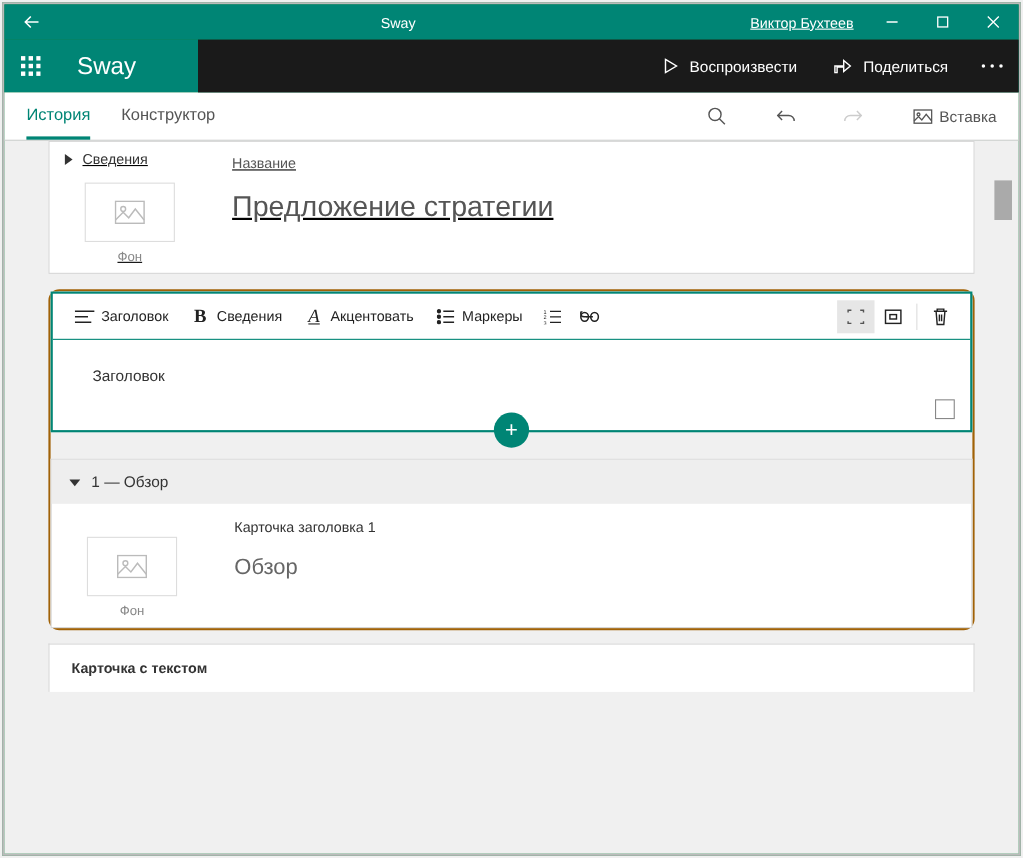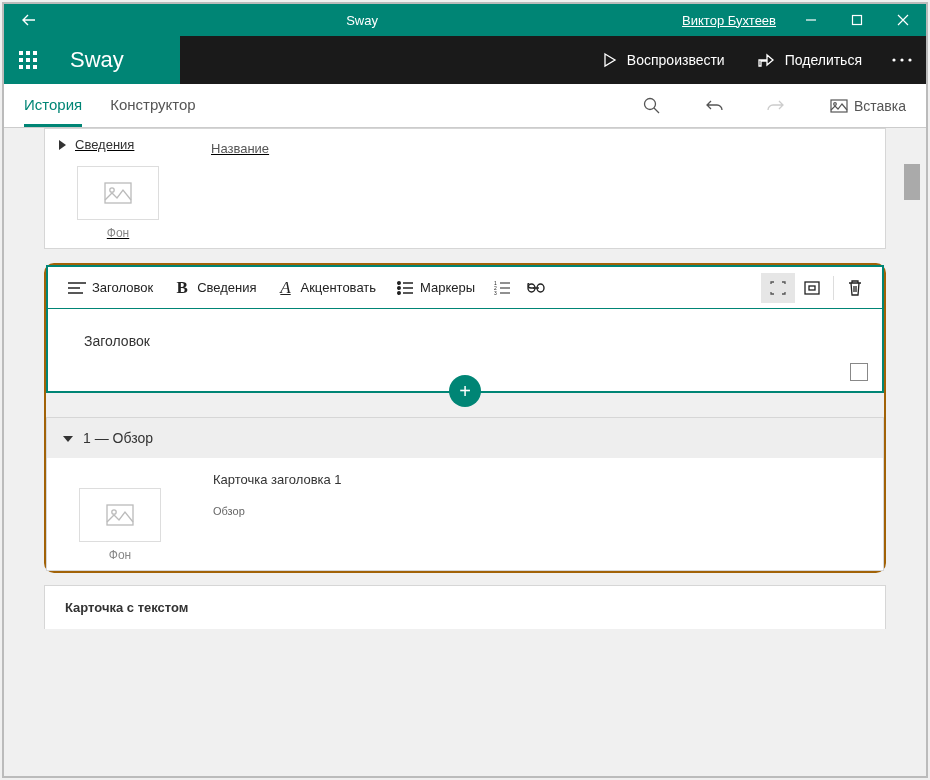--- a/index.html
+++ b/index.html
@@ -61,21 +61,21 @@
 .editor-check { position: absolute; right: 14px; bottom: 10px; width: 18px; height: 18px; border: 1px solid #888; }
 .add-bubble { position: absolute; left: 50%; bottom: -16px; transform: translateX(-50%); width: 32px; height: 32px; background: #008575; border-radius: 50%; display: flex; align-items: center; justify-content: center; color: #fff; cursor: pointer; z-index: 5; font-size: 20px; }
 
 
 .section-card { background: #fff; margin-top: 24px; border: 1px solid #d6d6d6; }
 .section-head { height: 40px; background: #eeeeee; display: flex; align-items: center; padding: 0 16px; gap: 10px; font-size: 14px; color: #333; cursor: pointer; }
 .section-body { display: flex; }
 .sec-side { width: 146px; padding: 8px 12px; }
 .sec-main { flex: 1; padding: 14px 20px; }
 .sec-label { font-size: 13px; color: #333; margin-bottom: 18px; }
-.sec-title { font-size: 11px; color: #666; margin-bottom: 12px; }
+.sec-title { font-size: 20px; color: #666; margin-bottom: 12px; }
 
 
 .trail { background: #fff; border-top: 1px solid #d6d6d6; border-left: 1px solid #d6d6d6; border-right: 1px solid #d6d6d6; padding: 14px 20px; font-size: 13px; font-weight: 600; color: #333; margin-top: 12px; }
 
 svg { display: block; }
 </style>
 </head>
 <body>
 
 <div class="outer">
@@ -193,20 +193,21 @@
           <svg width="28" height="22" viewBox="0 0 28 22" fill="none" stroke="#bbb" stroke-width="1.3">
               <rect x="1" y="1" width="26" height="20"></rect>
               <circle cx="8" cy="8" r="2.2"></circle>
               <path d="M1 18l7-7 5 5 6-8 8 10"></path>
             </svg>
         </div>
         <div class="card-thumb-label">Фон</div>
       </div>
       <div class="card-main">
         <div class="card-label">Название</div>
+        <div class="card-title-text">Предложение стратегии</div>
       </div>
     </div>
 
     <div class="hot">
 
       <div class="editor-card">
         <div class="etoolbar">
           <div class="et-btn">
             <span class="ic">
               <svg width="18" height="14" viewBox="0 0 18 14" stroke="#222" stroke-width="1.4">

